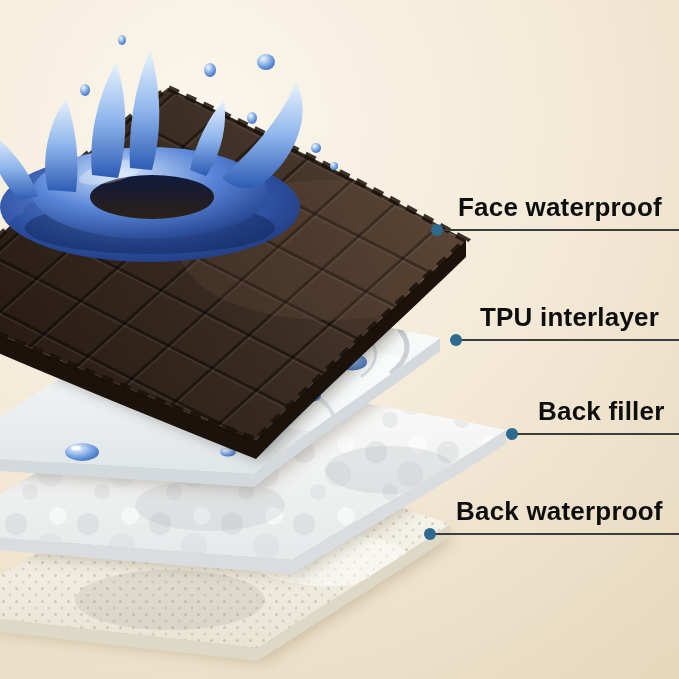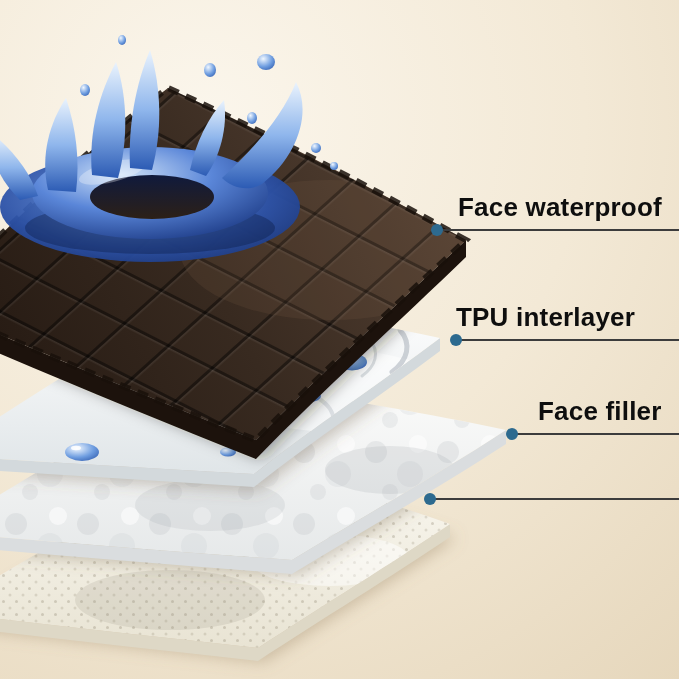--- a/index.html
+++ b/index.html
@@ -16,21 +16,21 @@
   .ann-label{
     font-size:26px;font-weight:700;line-height:26px;letter-spacing:.2px;
     color:var(--annotation-text,#0e0e0e);margin-bottom:9px;white-space:nowrap;
   }
   .ann-line{position:relative;height:2px;background:var(--annotation-line,#3c3c3c);}
   .ann-dot{
     position:absolute;left:0;top:1px;width:12px;height:12px;border-radius:50%;
     background:var(--annotation-dot,#2d6a8f);transform:translate(-50%,-50%);
   }
   .ann1{top:194px;left:437px;} .ann1 .ann-label{margin-left:21px;}
-  .ann2{top:304px;left:456px;} .ann2 .ann-label{}
+  .ann2{top:304px;left:456px;} .ann2 .ann-label{margin-left:24px;}
   .ann3{top:398px;left:512px;} .ann3 .ann-label{margin-left:26px;}
   .ann4{top:498px;left:430px;} .ann4 .ann-label{margin-left:26px;}
 </style>
 </head>
 <body>
 
 <svg class="stage-svg" width="679" height="679" viewBox="0 0 679 679">
   <defs>
     <path id="pL1" d="M-70,305 C10,225 85,150 168,88 C265,132 372,188 466,240 C402,300 322,372 256,440 C150,398 40,352 -70,305 Z"></path>
     <path id="pL1side" d="M466,240 C402,300 322,372 256,440 C150,398 40,352 -70,305 L-70,324 C40,371 150,417 256,459 C322,391 402,319 466,257 Z"></path>
@@ -215,23 +215,24 @@
 </div>
 
 <div class="ann ann2">
   <div class="ann-label">TPU interlayer</div>
   <div class="ann-line">
     <span class="ann-dot"></span>
   </div>
 </div>
 
 <div class="ann ann3">
-  <div class="ann-label">Face filler</div>
+  <div class="ann-label">Back filler</div>
   <div class="ann-line">
     <span class="ann-dot"></span>
   </div>
 </div>
 
 <div class="ann ann4">
+  <div class="ann-label">Back waterproof</div>
   <div class="ann-line">
     <span class="ann-dot"></span>
   </div>
 </div>
 
 </body></html>

